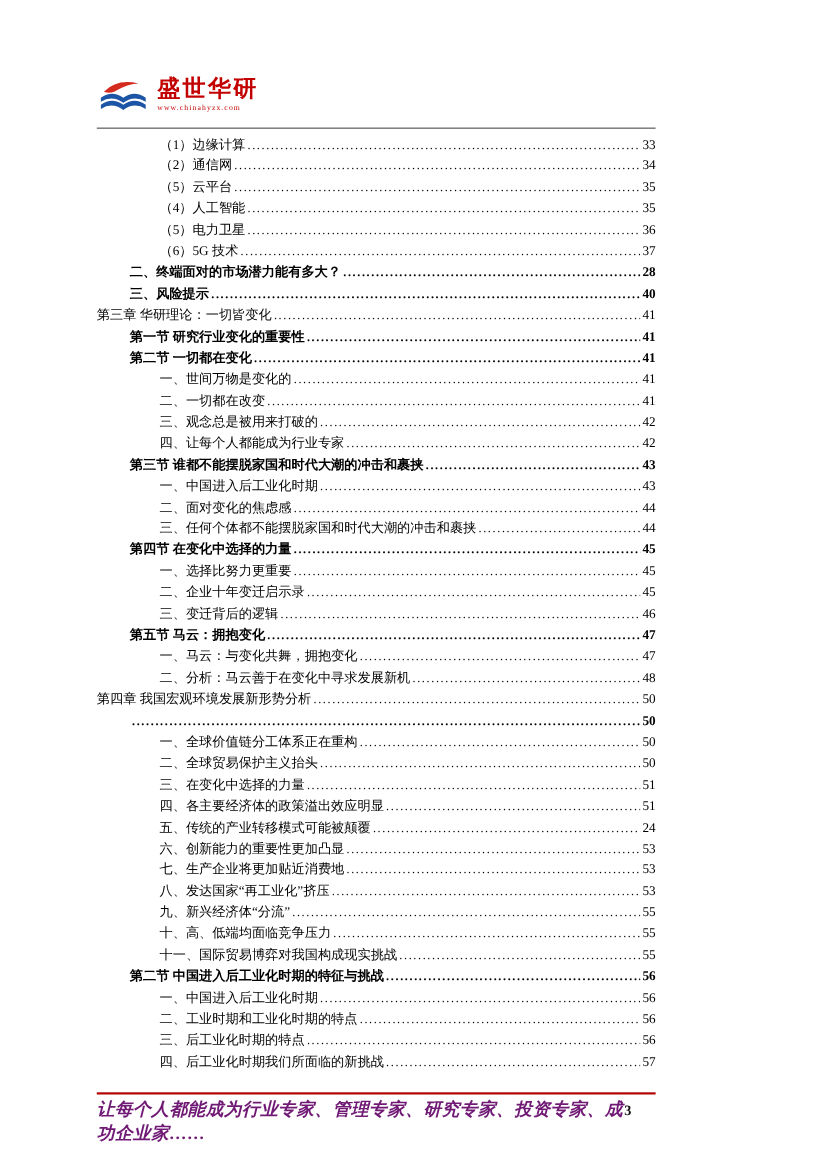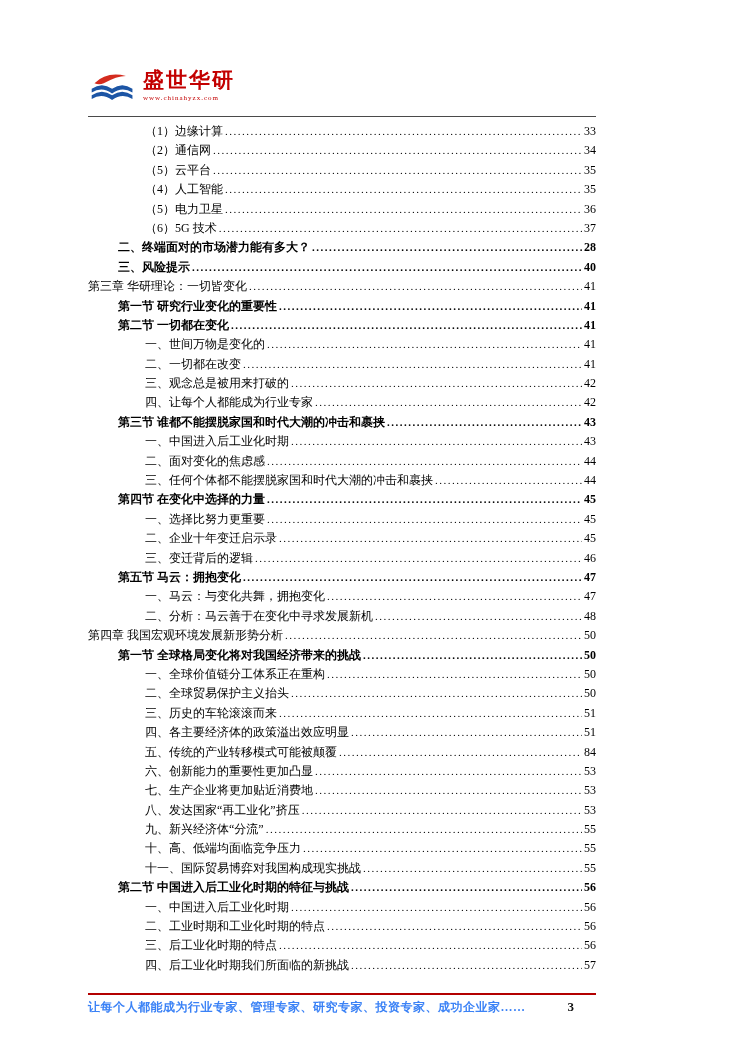--- a/index.html
+++ b/index.html
@@ -96,23 +96,24 @@
     border-top: 2px solid #b30000;
     height: 0;
   }
   .footer-row {
     display: flex;
     justify-content: space-between;
     align-items: baseline;
     padding-top: 4px;
   }
   .slogan {
-    color: #3b82f6;
-    font-size: 12px;
+    color: #701a75;
+    font-size: 16px;
     font-weight: bold;
+    font-style: italic;
     letter-spacing: 0.5px;
   }
   .page-num {
     color: #111;
     font-size: 13px;
     font-weight: bold;
     margin-right: 22px;
   }
 </style>
 </head>
@@ -267,48 +268,47 @@
         <span class="toc-text">二、分析：马云善于在变化中寻求发展新机</span>
         <span class="toc-dots">............................................................................................................................................................................................................................................................................................................</span>
         <span class="toc-page">48</span>
       </div>
       <div class="toc-row level-0">
         <span class="toc-text">第四章 我国宏观环境发展新形势分析</span>
         <span class="toc-dots">............................................................................................................................................................................................................................................................................................................</span>
         <span class="toc-page">50</span>
       </div>
       <div class="toc-row level-1">
-        <span class="toc-text">第一节 全球格局变化将对我国经济带来的挑战</span>
         <span class="toc-dots">............................................................................................................................................................................................................................................................................................................</span>
         <span class="toc-page">50</span>
       </div>
       <div class="toc-row level-2">
         <span class="toc-text">一、全球价值链分工体系正在重构</span>
         <span class="toc-dots">............................................................................................................................................................................................................................................................................................................</span>
         <span class="toc-page">50</span>
       </div>
       <div class="toc-row level-2">
         <span class="toc-text">二、全球贸易保护主义抬头</span>
         <span class="toc-dots">............................................................................................................................................................................................................................................................................................................</span>
         <span class="toc-page">50</span>
       </div>
       <div class="toc-row level-2">
-        <span class="toc-text">三、历史的车轮滚滚而来</span>
+        <span class="toc-text">三、在变化中选择的力量</span>
         <span class="toc-dots">............................................................................................................................................................................................................................................................................................................</span>
         <span class="toc-page">51</span>
       </div>
       <div class="toc-row level-2">
         <span class="toc-text">四、各主要经济体的政策溢出效应明显</span>
         <span class="toc-dots">............................................................................................................................................................................................................................................................................................................</span>
         <span class="toc-page">51</span>
       </div>
       <div class="toc-row level-2">
         <span class="toc-text">五、传统的产业转移模式可能被颠覆</span>
         <span class="toc-dots">............................................................................................................................................................................................................................................................................................................</span>
-        <span class="toc-page">84</span>
+        <span class="toc-page">24</span>
       </div>
       <div class="toc-row level-2">
         <span class="toc-text">六、创新能力的重要性更加凸显</span>
         <span class="toc-dots">............................................................................................................................................................................................................................................................................................................</span>
         <span class="toc-page">53</span>
       </div>
       <div class="toc-row level-2">
         <span class="toc-text">七、生产企业将更加贴近消费地</span>
         <span class="toc-dots">............................................................................................................................................................................................................................................................................................................</span>
         <span class="toc-page">53</span>

